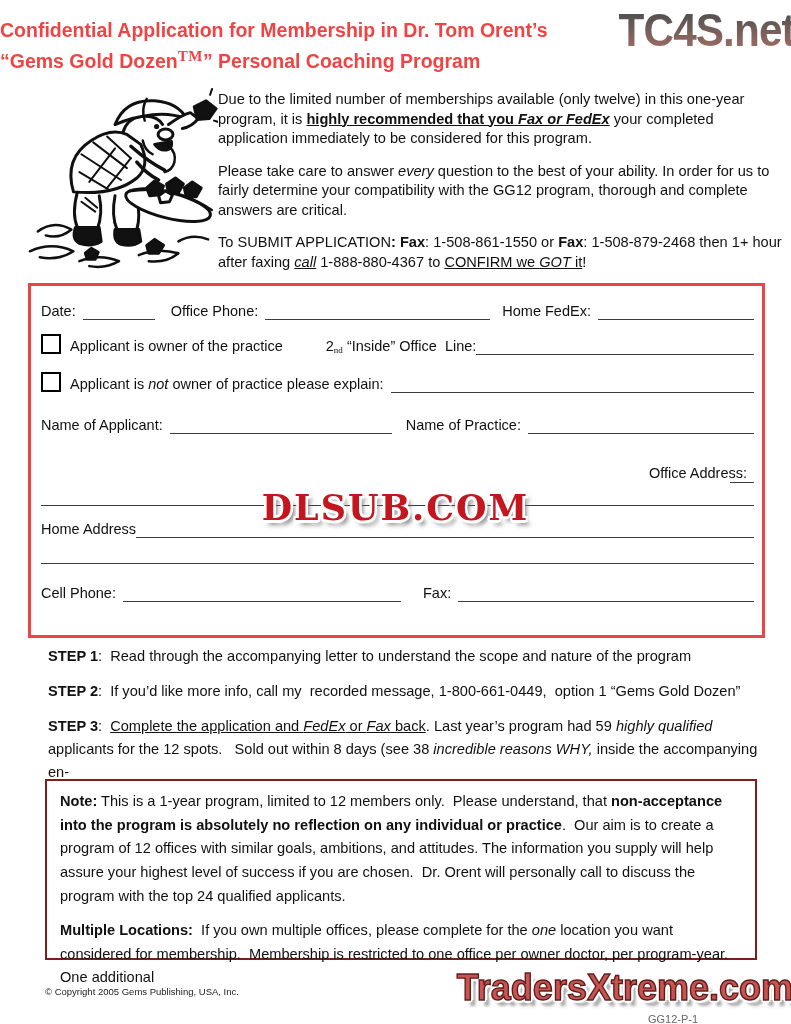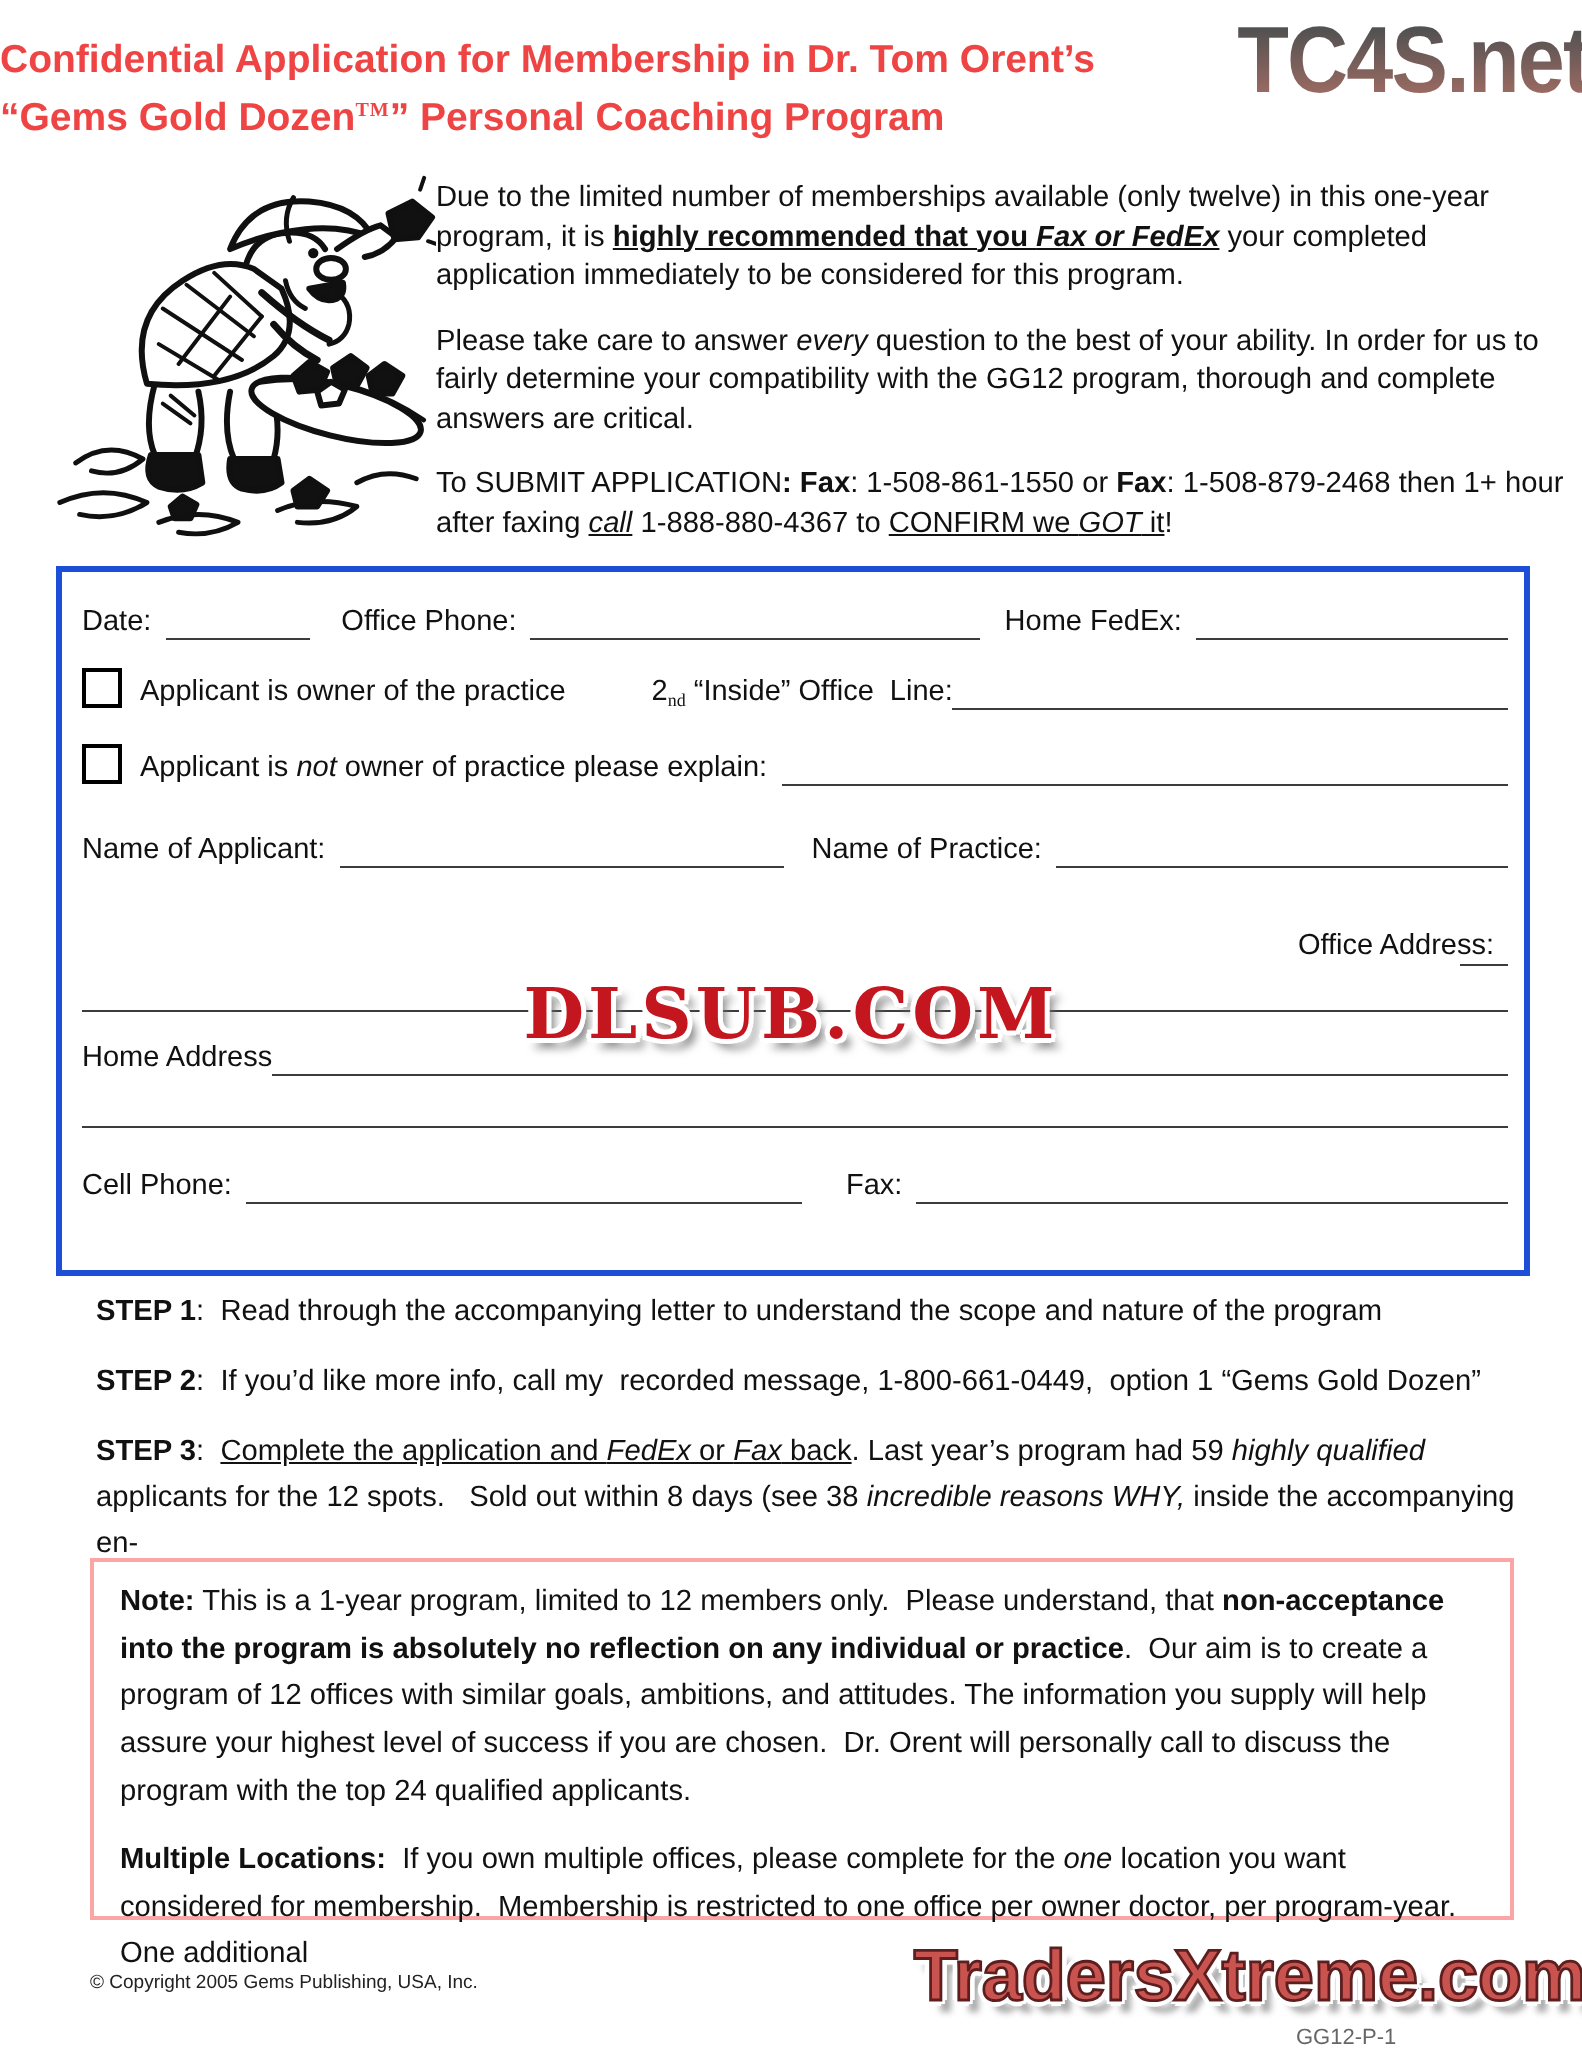--- a/index.html
+++ b/index.html
@@ -4,21 +4,21 @@
 <style>
   html,body{margin:0;padding:0;background:#e8e8e8;}
   .page{position:relative;width:791px;height:1024px;background:#fff;overflow:hidden;
         font-family:"Liberation Sans",sans-serif;color:#111;}
   .b{font-weight:bold}.i{font-style:italic}.u{text-decoration:underline}
   .rich,.lbl{white-space:pre-wrap;}
 
   
   .title{position:absolute;left:0;top:16px;width:100%;text-align:left;
          font-weight:bold;font-size:19.5px;line-height:1.5;color:#ef4444;z-index:2;}
-  .tm{font-family:"Liberation Serif",serif;font-size:10px;vertical-align:7px;letter-spacing:.5px;}
+  .tm{font-family:"Liberation Serif",serif;font-size:15px;vertical-align:7px;letter-spacing:.5px;}
 
   
   .wm-top{position:absolute;top:6px;right:-4px;z-index:6;font-weight:bold;font-size:47px;
           letter-spacing:-1px;line-height:1;transform:scaleX(.9);transform-origin:right top;
           background:linear-gradient(#343434 18%,#8a5148 88%);
           -webkit-background-clip:text;background-clip:text;color:transparent;opacity:.85;}
   .wm-mid{position:absolute;top:487px;left:50%;transform:translateX(-50%);z-index:6;
           font-family:"DejaVu Serif",serif;font-weight:bold;font-size:35px;letter-spacing:2px;
           color:#c4161f;
           text-shadow:-2.5px 0 0 #fff,2.5px 0 0 #fff,0 -2.5px 0 #fff,0 2.5px 0 #fff,
@@ -33,40 +33,40 @@
 
   
   .cartoon{position:absolute;left:20px;top:84px;width:198px;height:190px;z-index:1;}
 
   
   .intro{position:absolute;left:218px;top:90px;width:567px;font-size:14.6px;z-index:2;}
   .intro p{margin:0 0 13px;line-height:1.34;}
 
   
   .form-box{position:absolute;left:28px;top:283px;width:731px;height:349px;
-            border:3px solid #1d4ed8;z-index:2;background:transparent;}
+            border:3px solid #ef4444;z-index:2;background:transparent;}
   .fr{position:absolute;left:10px;right:8px;display:flex;align-items:flex-end;font-size:14.5px;}
   .fr .lbl{margin-right:7px;line-height:18px;}
   .fr .lbl.tight{margin-right:0;}
   .fill{border-bottom:1.6px solid #3c3c3c;height:15px;min-width:24px;}
   .f-grow{flex:1;}
   .w72{width:72px;}.w222{width:222px;}.w225{width:225px;}.w278{width:278px;}
   .sp12{width:12px;flex:none;}.sp14{width:14px;flex:none;}.sp16{width:16px;flex:none;}
   .sp22{width:22px;flex:none;}.sp36{width:36px;flex:none;}
   .cb{width:16px;height:16px;border:2px solid #000;margin:0 9px 1px 0;flex:none;background:#fff;}
   .sup{font-size:9px;vertical-align:6px;font-family:"Liberation Serif",serif;}
   .hr{position:absolute;left:10px;right:8px;border-bottom:1.6px solid #3c3c3c;}
 
   
   .steps{position:absolute;left:48px;top:645px;width:714px;font-size:14.6px;z-index:2;}
   .steps p{margin:0 0 12px;line-height:1.58;}
 
   
   .note-box{position:absolute;left:45px;top:779px;width:712px;height:181px;box-sizing:border-box;
-            border:2px solid #fca5a5;padding:9px 13px 0;z-index:2;}
+            border:2px solid #7f1d1d;padding:9px 13px 0;z-index:2;}
   .note-box p{margin:0 0 11px;line-height:1.62;font-size:14.6px;}
 
   .copyright{position:absolute;left:45px;top:986px;font-size:9.5px;color:#222;z-index:2;}
 </style>
 </head>
 <body>
 
 <div class="page">
 
   <div class="title">

